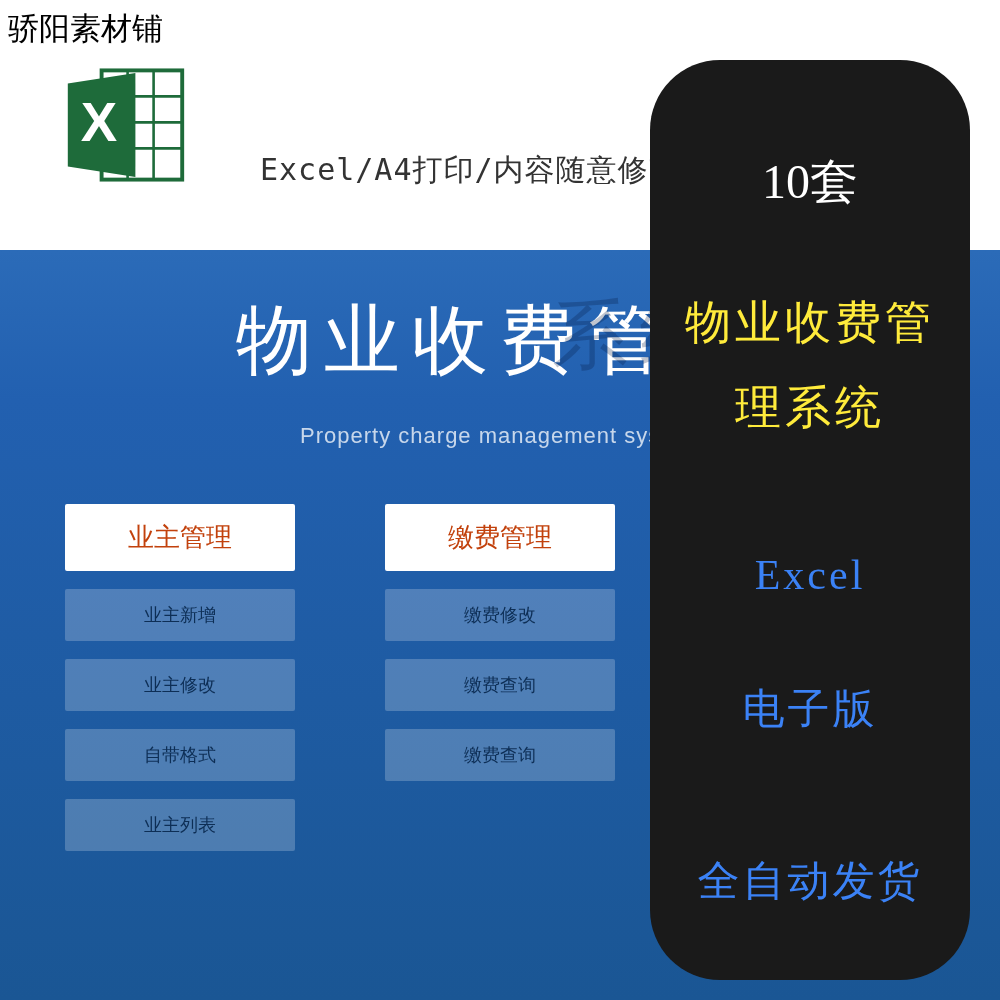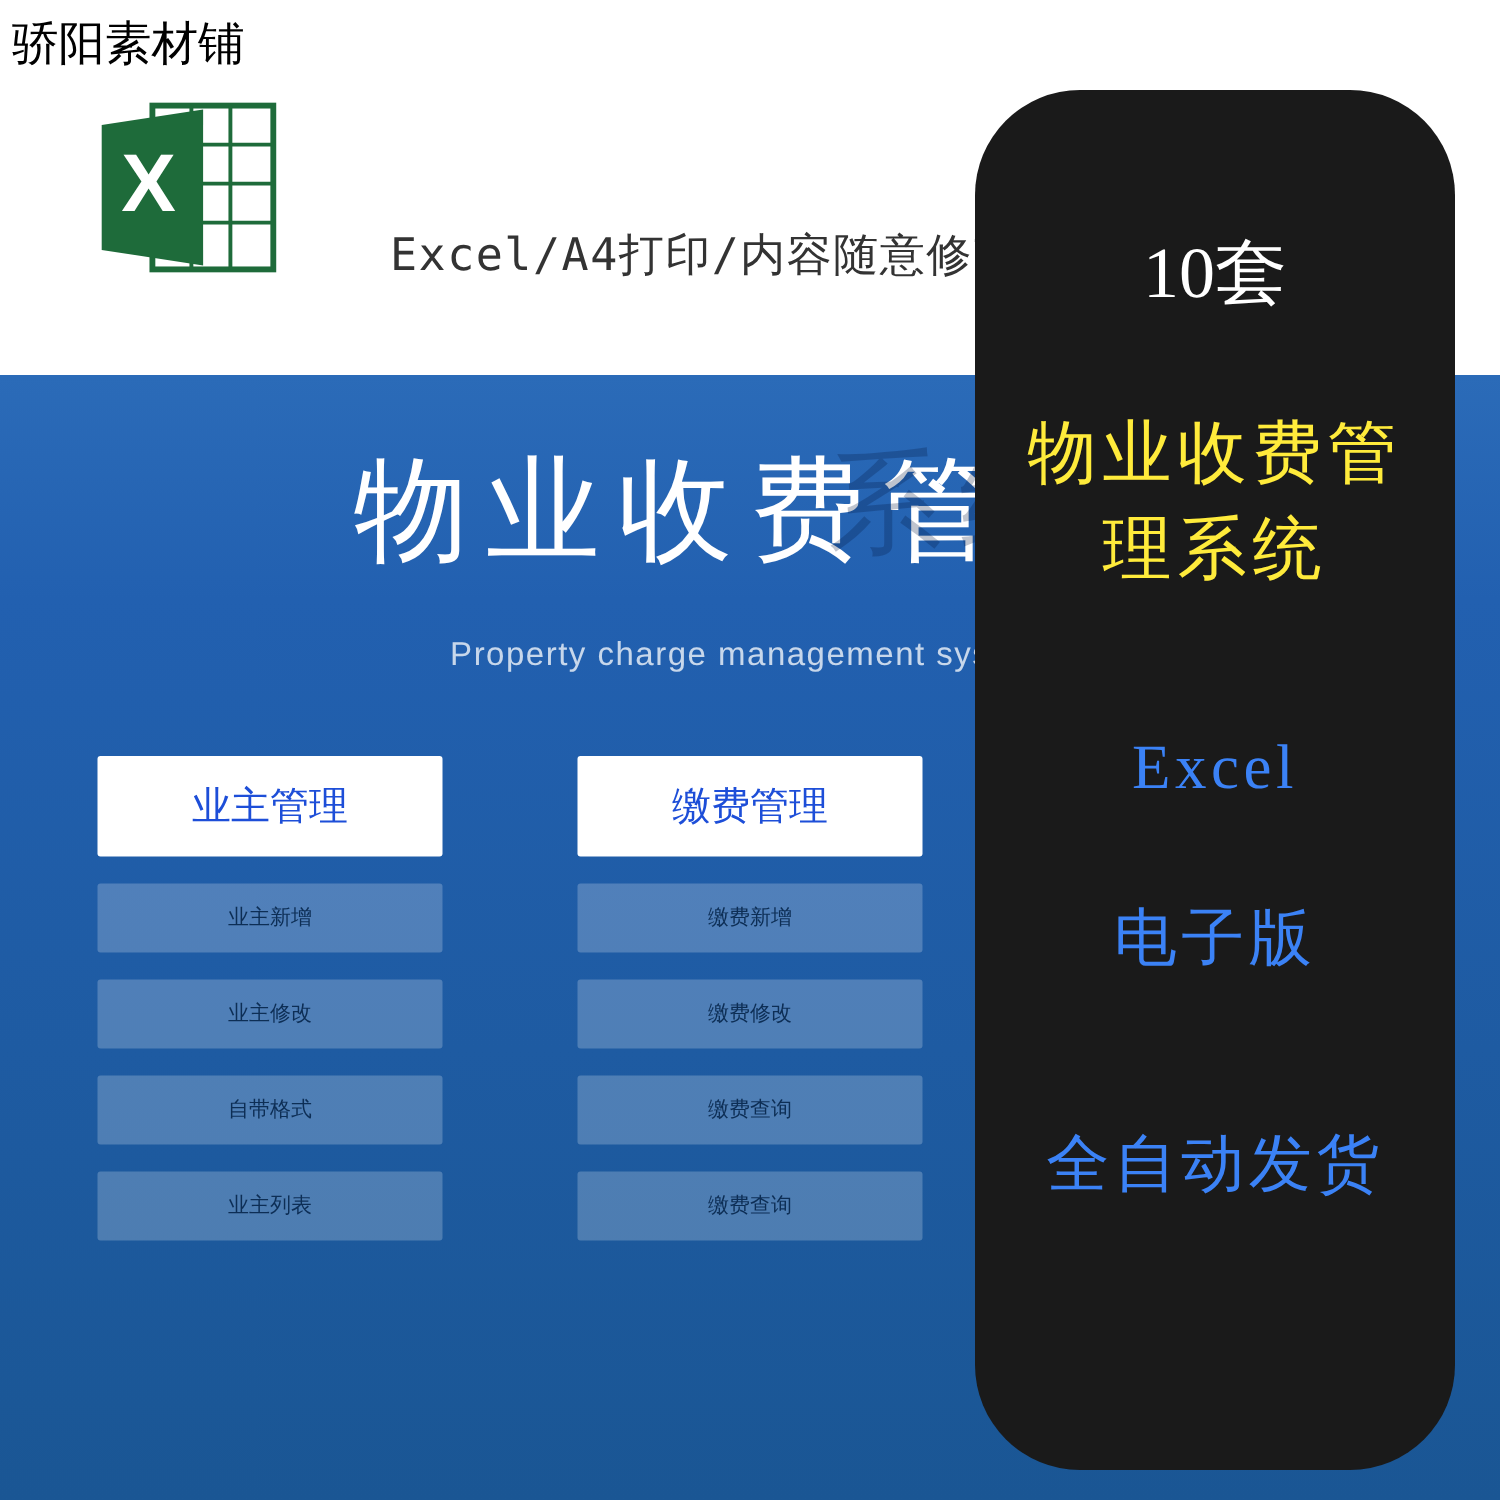--- a/index.html
+++ b/index.html
@@ -104,33 +104,33 @@
 
 .col {
   display: flex;
   flex-direction: column;
   gap: 18px;
   width: 230px;
 }
 
 .col-header {
   background: #fff;
-  color: #1d4ed8;
+  color: #c2410c;
   text-align: center;
   padding: 16px 0;
   font-size: 26px;
   border-radius: 2px;
 }
 
 .col-item {
   background: rgba(255,255,255,0.22);
   color: #0d2e55;
   text-align: center;
   padding: 14px 0;
-  font-size: 14px;
+  font-size: 18px;
   border-radius: 2px;
 }
 
 .col3 .col-header,
 .col3 .col-item {
   opacity: 0.35;
 }
 
 .overlay-card {
   position: absolute;
@@ -139,20 +139,21 @@
   width: 320px;
   height: 920px;
   background: #1a1a1a;
   border-radius: 70px;
   z-index: 50;
   display: flex;
   flex-direction: column;
   align-items: center;
   padding: 90px 20px 40px;
   color: #fff;
+  gap: 21px;
 }
 
 .ov-count {
   font-size: 48px;
   color: #fff;
   font-weight: 300;
   font-family: "SimSun", serif;
   margin-bottom: 55px;
 }
 
@@ -208,21 +209,20 @@
     <div class="col">
       <div class="col-header">业主管理</div>
       <div class="col-item">业主新增</div>
       <div class="col-item">业主修改</div>
       <div class="col-item">自带格式</div>
       <div class="col-item">业主列表</div>
     </div>
 
     <div class="col">
       <div class="col-header">缴费管理</div>
-      <div class="col-item">缴费新增</div>
       <div class="col-item">缴费修改</div>
       <div class="col-item">缴费查询</div>
       <div class="col-item">缴费查询</div>
     </div>
 
     <div class="col col3">
       <div class="col-header">系统管理</div>
       <div class="col-item" style="visibility:hidden"></div>
       <div class="col-item">使用说明</div>
       <div class="col-item" style="visibility:hidden"></div>

